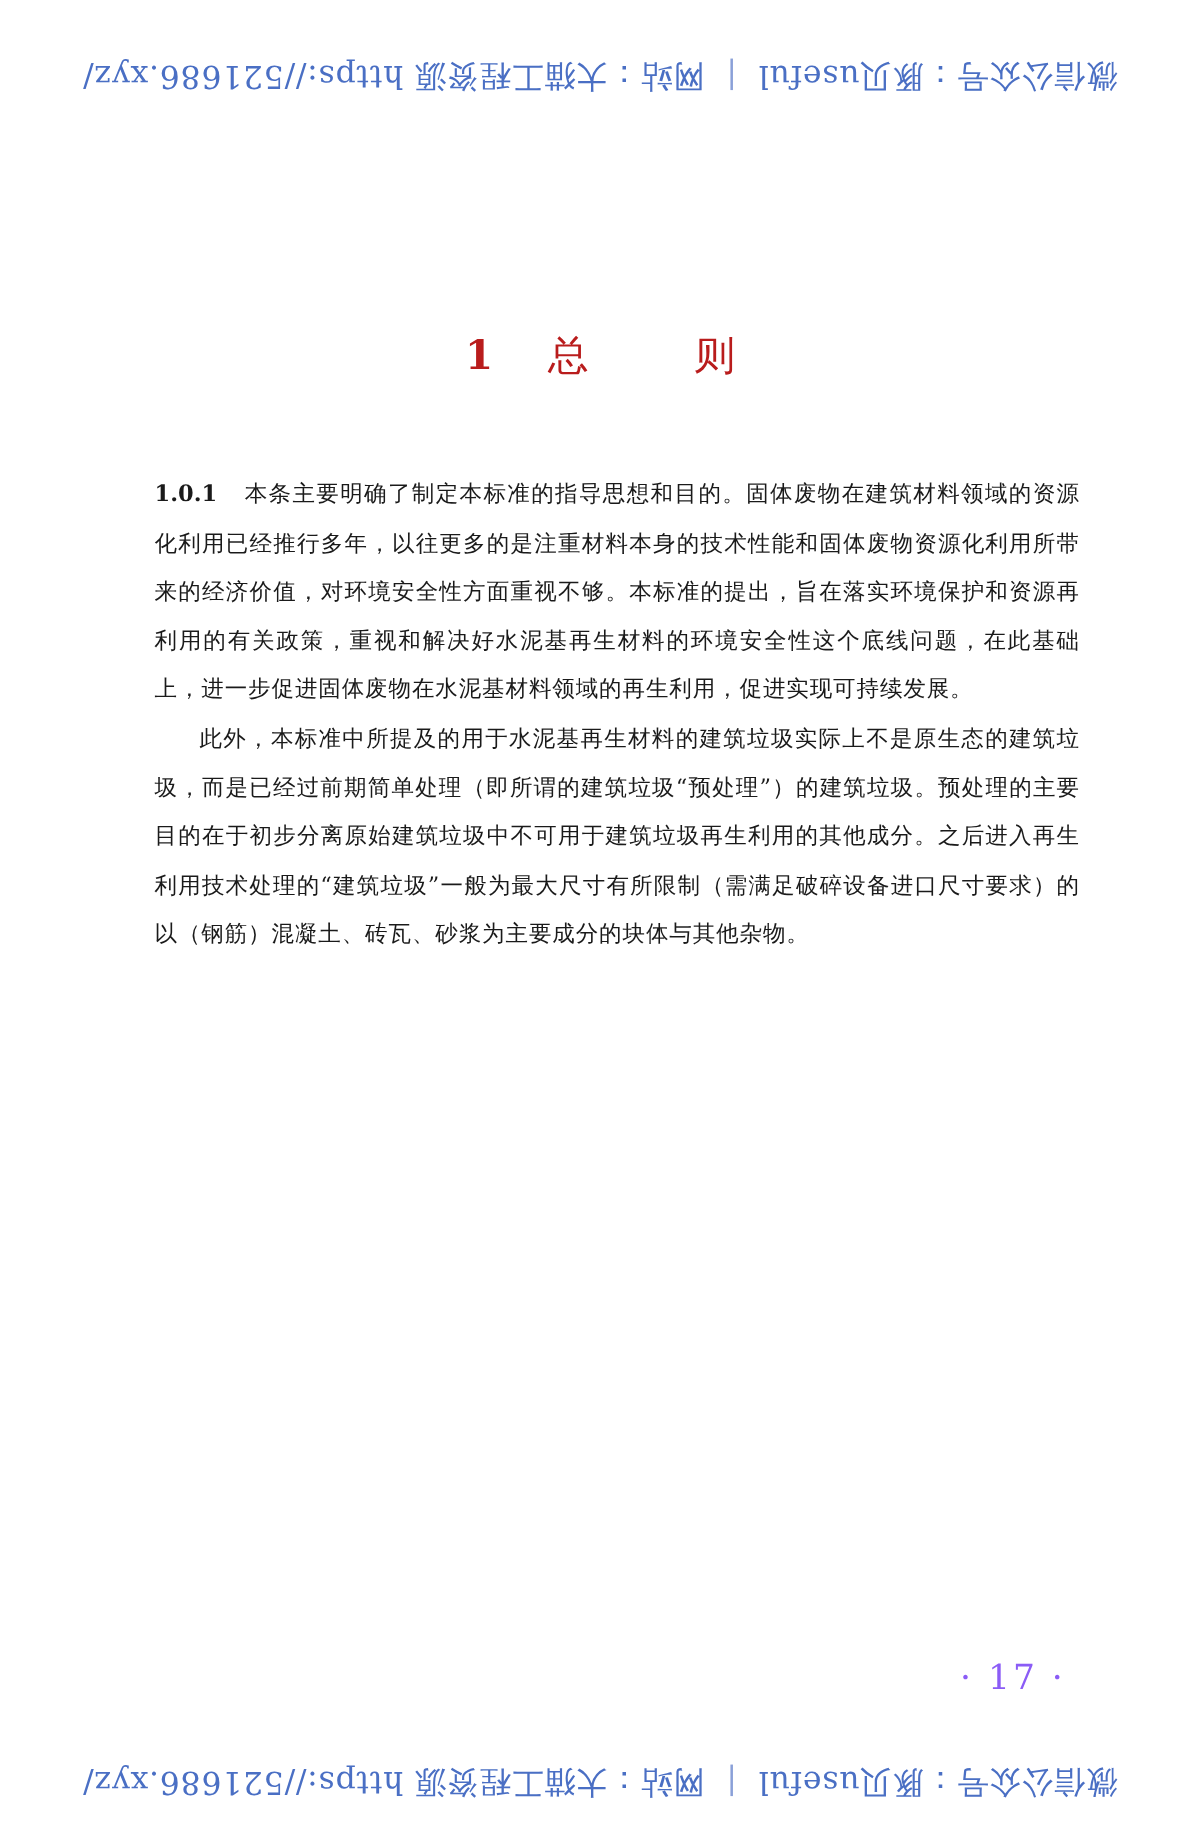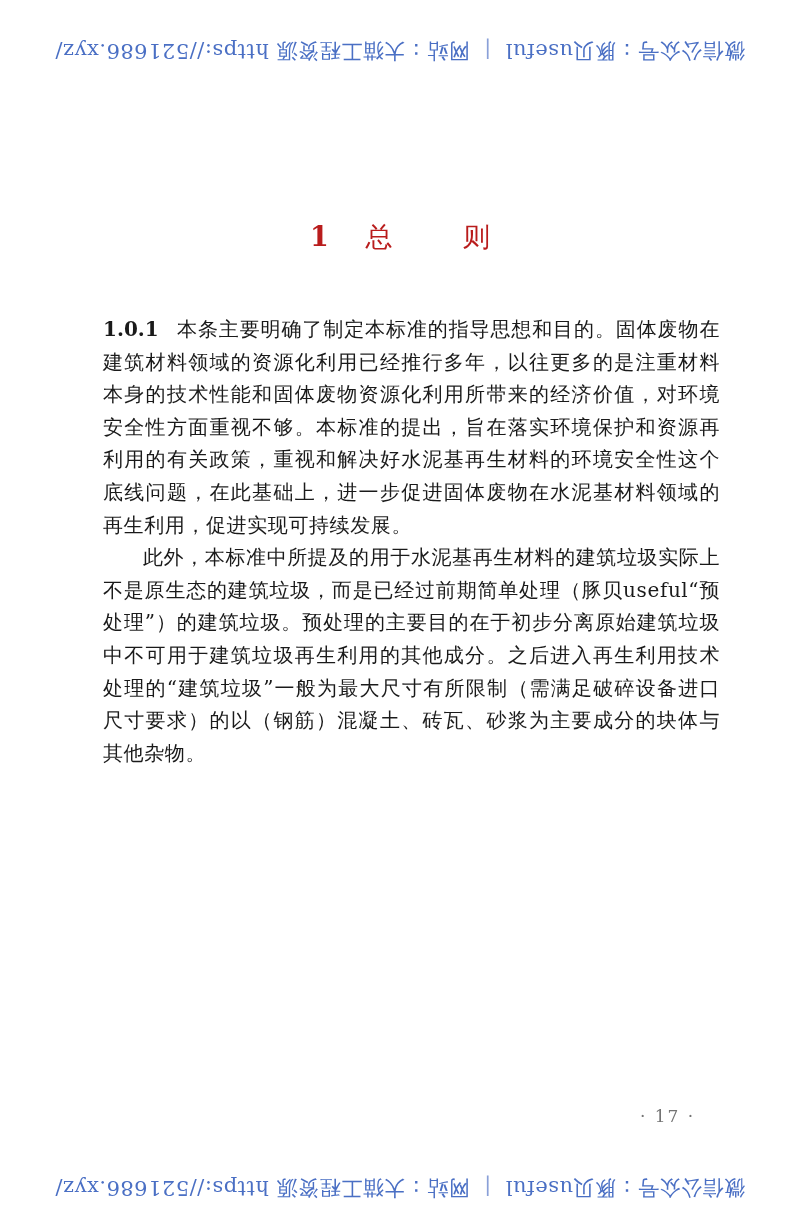--- a/index.html
+++ b/index.html
@@ -19,28 +19,28 @@
   .watermark .sep { color: #8aa0d8; margin: 0 14px; }
   .watermark .part { white-space: nowrap; }
   .chapter-title {
     position: absolute; top: 208px; left: 0; width: 800px; text-align: center;
     font-size: 27px; font-weight: normal; letter-spacing: 0; color: #b91c1c; margin-top: 11px;
   }
   .chapter-title .num { font-weight: bold; margin-right: 28px; }
   .chapter-title .w1 { margin-right: 62px; }
   .content {
     position: absolute; top: 313px; left: 103px; width: 617px;
-    font-size: 20px; line-height: 32.6px; text-align: justify; color: #1a1a1a;
+    font-size: 15px; line-height: 32.6px; text-align: justify; color: #1a1a1a;
     letter-spacing: 0.6px;
   }
   .content p { margin: 0; }
   .clause-no { font-weight: bold; margin-right: 18px; letter-spacing: 0; }
   .indent { text-indent: 2em; }
   .page-number {
-    position: absolute; top: 1106px; left: 640px; font-size: 17px; color: #737373;
+    position: absolute; top: 1106px; left: 640px; font-size: 23px; color: #8b5cf6;
     letter-spacing: 2px;
   }
 </style>
 </head>
 <body>
 
 <div class="watermark top">
   <span class="part">微信公众号：豚贝useful</span>
   <span class="sep">|</span>
   <span class="part">网站：大猫工程资源 https://521686.xyz/</span>
@@ -49,21 +49,21 @@
 <div class="chapter-title">
   <span class="num">1</span>
   <span class="w1">总</span>
   <span>则</span>
 </div>
 
 <div class="content">
   <p>
     <span class="clause-no">1.0.1</span><span>本条主要明确了制定本标准的指导思想和目的。固体废物在建筑材料领域的资源化利用已经推行多年，以往更多的是注重材料本身的技术性能和固体废物资源化利用所带来的经济价值，对环境安全性方面重视不够。本标准的提出，旨在落实环境保护和资源再利用的有关政策，重视和解决好水泥基再生材料的环境安全性这个底线问题，在此基础上，进一步促进固体废物在水泥基材料领域的再生利用，促进实现可持续发展。</span>
   </p>
-  <p class="indent">此外，本标准中所提及的用于水泥基再生材料的建筑垃圾实际上不是原生态的建筑垃圾，而是已经过前期简单处理（豚贝useful“预处理”）的建筑垃圾。预处理的主要目的在于初步分离原始建筑垃圾中不可用于建筑垃圾再生利用的其他成分。之后进入再生利用技术处理的“建筑垃圾”一般为最大尺寸有所限制（需满足破碎设备进口尺寸要求）的以（钢筋）混凝土、砖瓦、砂浆为主要成分的块体与其他杂物。</p>
+  <p class="indent">此外，本标准中所提及的用于水泥基再生材料的建筑垃圾实际上不是原生态的建筑垃圾，而是已经过前期简单处理（即所谓的建筑垃圾“预处理”）的建筑垃圾。预处理的主要目的在于初步分离原始建筑垃圾中不可用于建筑垃圾再生利用的其他成分。之后进入再生利用技术处理的“建筑垃圾”一般为最大尺寸有所限制（需满足破碎设备进口尺寸要求）的以（钢筋）混凝土、砖瓦、砂浆为主要成分的块体与其他杂物。</p>
 </div>
 
 <div class="page-number">· 17 ·</div>
 
 <div class="watermark bottom">
   <span class="part">微信公众号：豚贝useful</span>
   <span class="sep">|</span>
   <span class="part">网站：大猫工程资源 https://521686.xyz/</span>
 </div>
 

